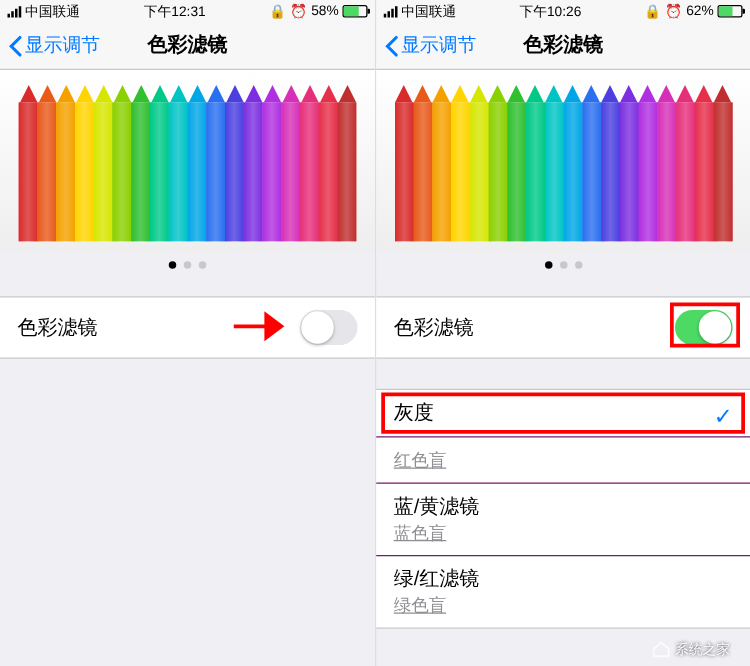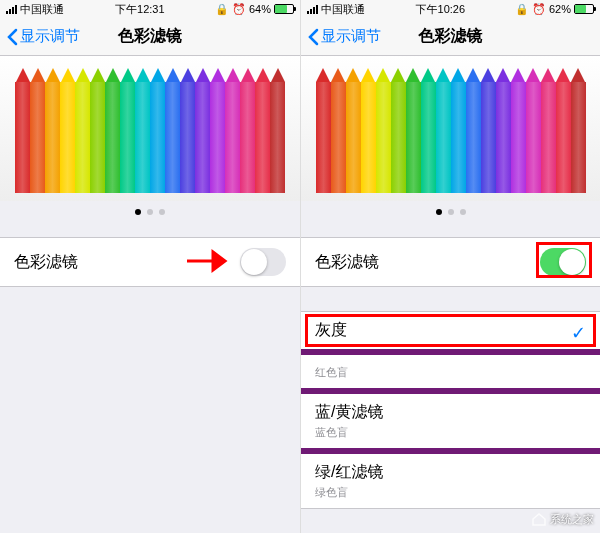--- a/index.html
+++ b/index.html
@@ -27,26 +27,26 @@
   .dots { display: flex; justify-content: center; gap: 6px; padding: 8px 0; background: #efeff4; }
   .dot { width: 6px; height: 6px; border-radius: 50%; background: #c7c7cc; }
   .dot.active { background: #000; }
   .cell { background: #fff; border-top: 1px solid #c8c7cc; border-bottom: 1px solid #c8c7cc; padding: 10px 14px; display: flex; align-items: center; justify-content: space-between; font-size: 16px; position: relative; }
   .switch { width: 46px; height: 28px; border-radius: 14px; background: #e5e5ea; position: relative; }
   .switch.on { background: #4cd964; }
   .switch-knob { width: 26px; height: 26px; border-radius: 50%; background: #fff; position: absolute; top: 1px; left: 1px; box-shadow: 0 1px 3px rgba(0,0,0,0.3); transition: left .2s; }
   .switch.on .switch-knob { left: 19px; }
   .arrow { position: absolute; left: 185px; top: 10px; }
   .list-group { margin-top: 24px; background: #fff; border-top: 1px solid #c8c7cc; border-bottom: 1px solid #c8c7cc; }
-  .list-item { padding: 8px 14px; border-bottom: 6px solid #701a75; font-size: 16px; position: relative; }
+  .list-item { padding: 8px 14px; border-bottom: 1px solid #701a75; font-size: 16px; position: relative; }
   .list-item:last-child { border-bottom: none; }
-  .list-sub { font-size: 11px; color: #8e8e93; margin-top: 2px; }
+  .list-sub { font-size: 14px; color: #8e8e93; margin-top: 2px; text-decoration: underline; }
   .check { position: absolute; right: 14px; top: 10px; color: #007aff; font-size: 18px; }
   .highlight-box { position: absolute; border: 3px solid #ff0000; pointer-events: none; }
-  .watermark { position: absolute; right: 6px; bottom: 6px; font-size: 11px; color: #fff; text-shadow: 0 0 3px #000; opacity: .8; pointer-events: none; display:flex; align-items:center; gap:3px;} 
+  .watermark { position: absolute; right: 16px; bottom: 6px; font-size: 11px; color: #fff; text-shadow: 0 0 3px #000; opacity: .8; pointer-events: none; display:flex; align-items:center; gap:3px;} 
 </style>
 </head>
 <body>
 
 <div class="container">
 
   <div class="phone">
     <div class="status-bar">
       <div class="status-left">
         <div class="signal-bars">
@@ -54,21 +54,21 @@
             <span></span>
             <span></span>
             <span></span>
           </div>
         <span>中国联通</span>
       </div>
       <span>下午12:31</span>
       <div class="status-right">
         <span>🔒</span>
         <span>⏰</span>
-        <span>64%</span>
+        <span>58%</span>
         <div class="battery">
             <div class="battery-fill" style="width:64%"></div>
           </div>
       </div>
     </div>
     <div class="nav-bar">
       <div class="nav-back">
         <svg width="12" height="18" viewBox="0 0 12 18">
             <path d="M10 2 L3 9 L10 16" stroke="#007aff" stroke-width="2.5" fill="none" stroke-linecap="round"></path>
           </svg>

